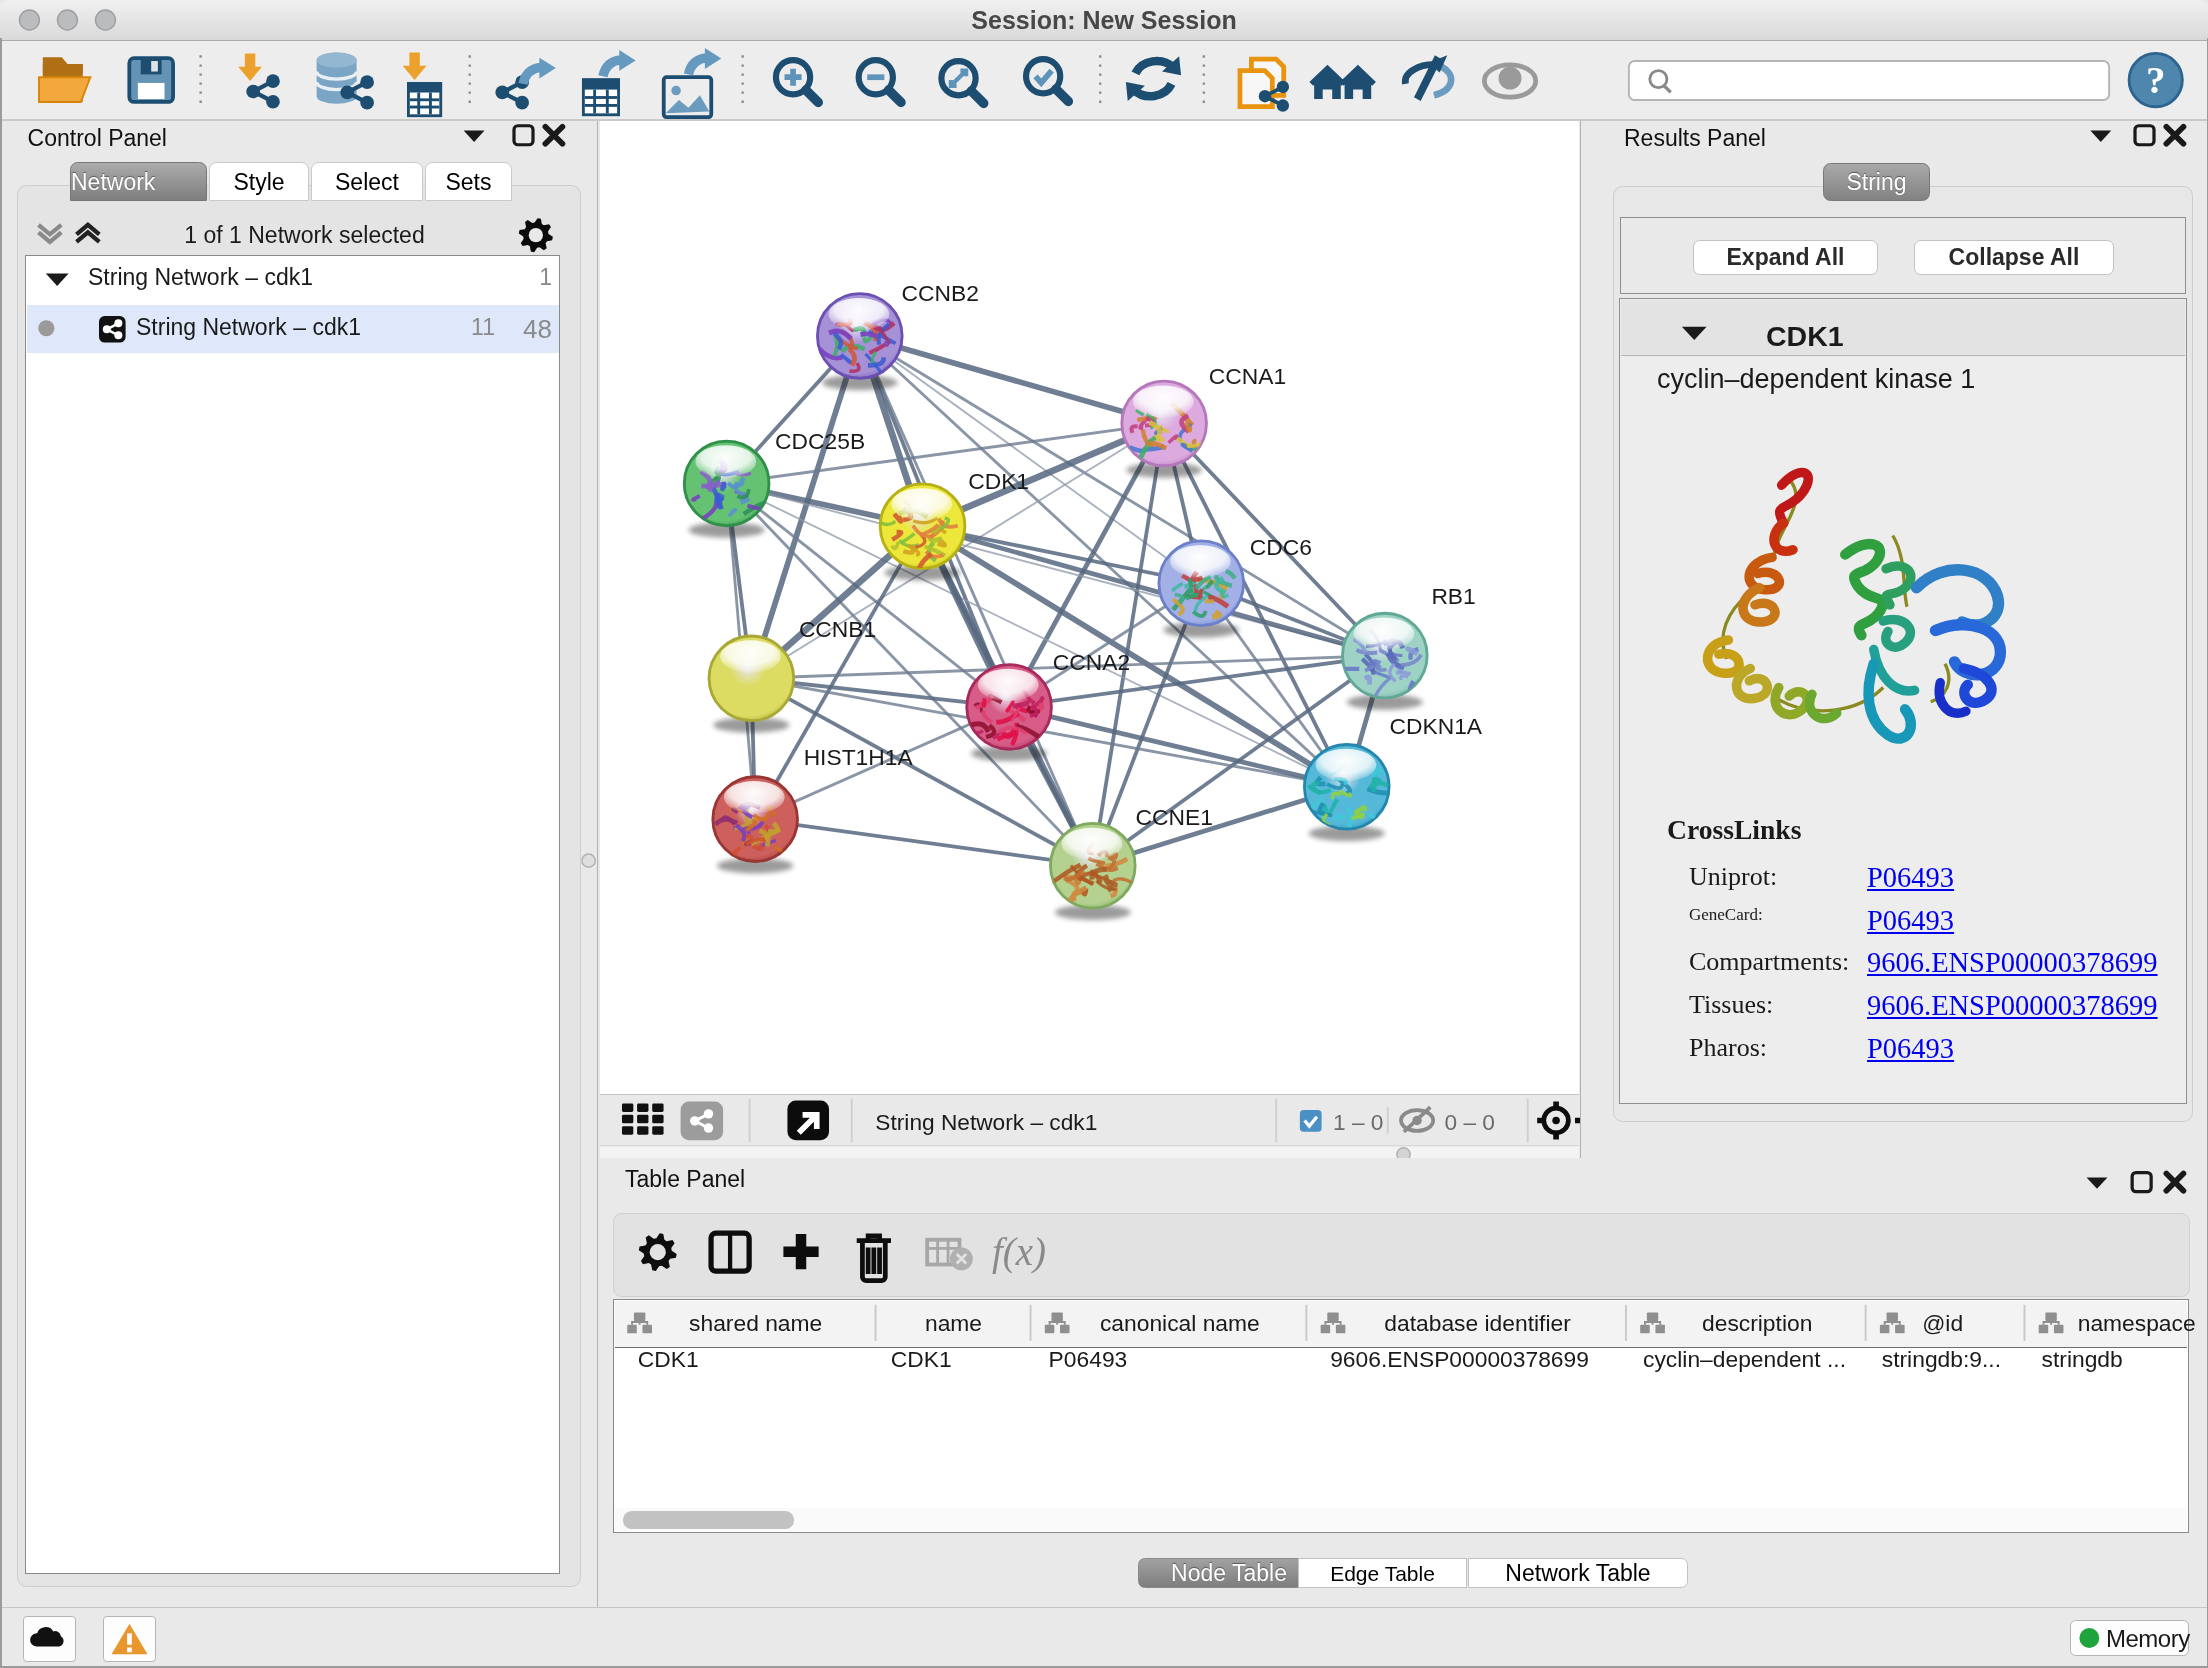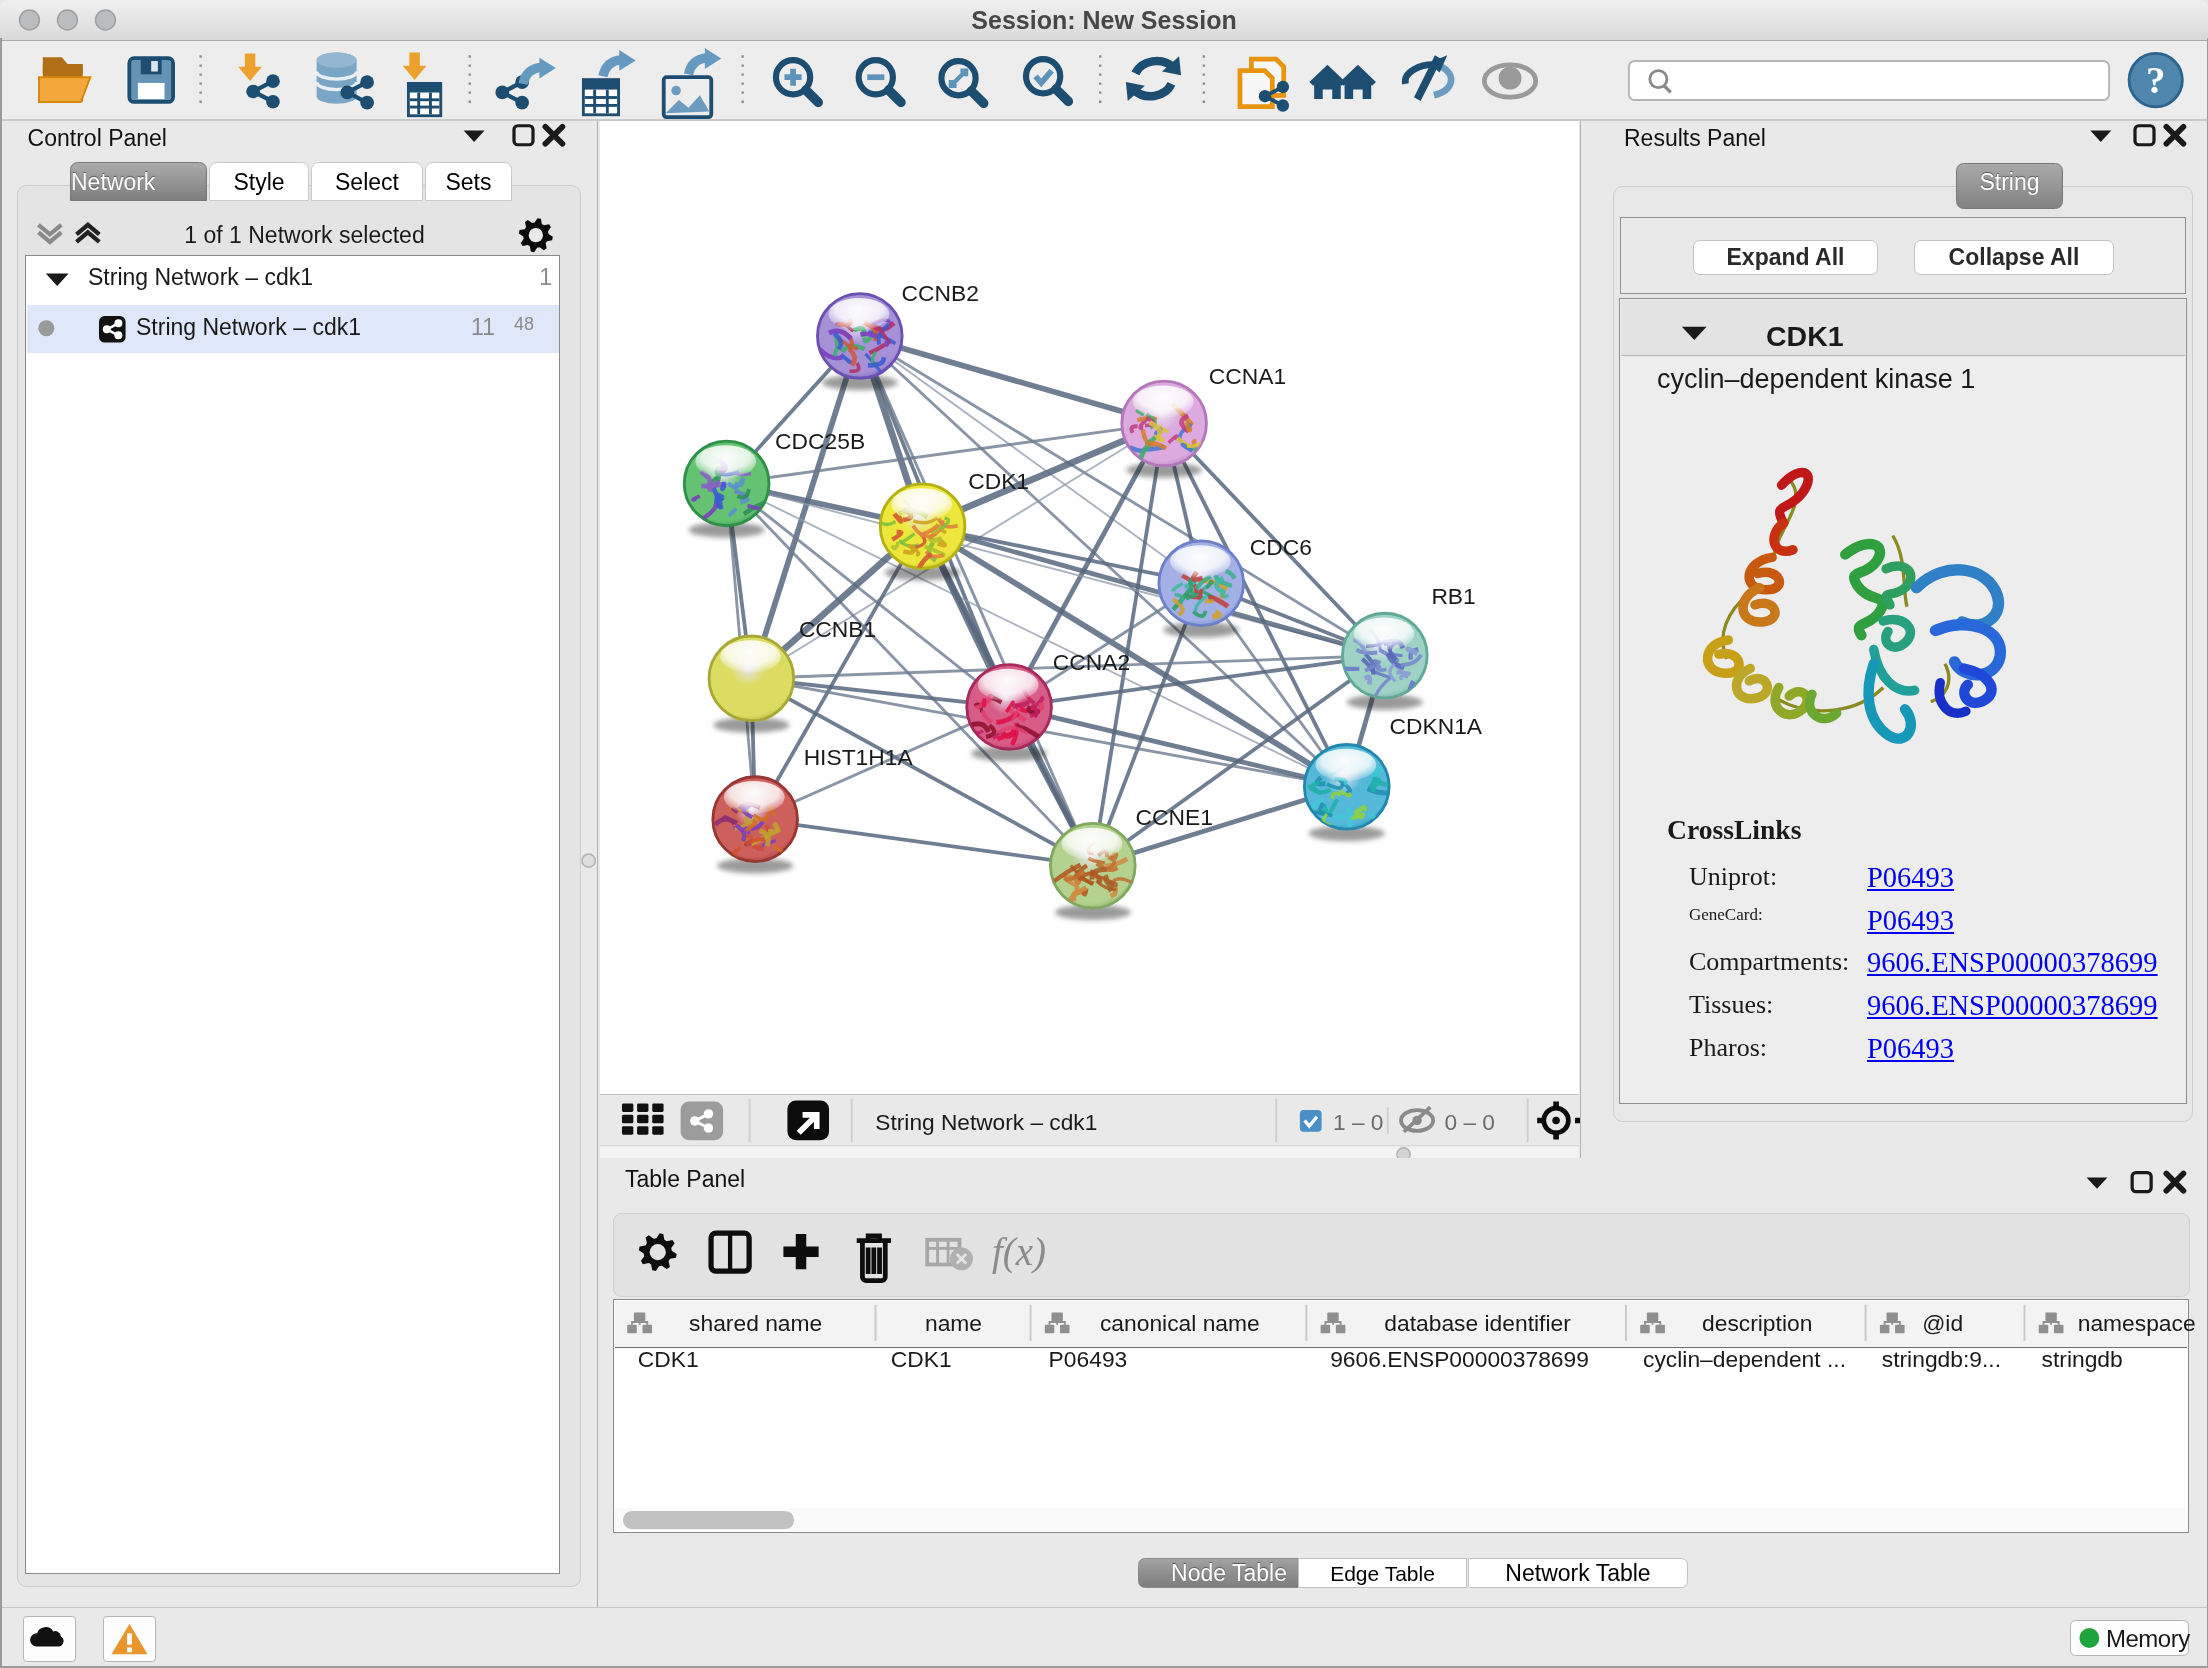--- a/index.html
+++ b/index.html
@@ -220,21 +220,21 @@
       </g>
 <g fill="#fff">
         <circle cx="8.2" cy="14" r="4.2"></circle>
         <circle cx="20.38" cy="7.699999999999999" r="4.2"></circle>
         <circle cx="20.38" cy="20.3" r="4.2"></circle>
       </g>
     </g>
   </svg>
 <div class="txt" style="left:136px;top:314px;font-size:23px">String Network – cdk1</div>
 <div class="txt" style="left:457px;top:314px;width:38px;text-align:right;font-size:23px;color:#8a8a8a">11</div>
-<div class="txt" style="left:514px;top:314px;width:38px;font-size:18px;color:#8a8a8a">48</div>
+<div class="txt" style="left:514px;top:314px;width:38px;text-align:right;font-size:26px;color:#8a8a8a">48</div>
 <div class="abs" style="left:600px;top:121px;width:979px;height:973px;background:#fff"></div>
 <svg width="980" height="973" viewBox="630 127 1030 1023" style="position:absolute;left:599px;top:121px">
     <defs>
       <filter id="blur1" x="-50%" y="-50%" width="200%" height="200%">
         <feGaussianBlur stdDeviation="3"></feGaussianBlur>
       </filter>
       <radialGradient id="gloss" cx="0.5" cy="0.35" r="0.72">
         <stop offset="0%" stop-color="#fff" stop-opacity="0.98"></stop>
         <stop offset="55%" stop-color="#fff" stop-opacity="0.82"></stop>
         <stop offset="85%" stop-color="#fff" stop-opacity="0.25"></stop>
@@ -769,21 +769,21 @@
 <div class="txt" style="left:1624px;top:125px;font-size:23px;color:#111">Results Panel</div>
 <svg width="124" height="38" style="left:2054px;top:121px" viewBox="0 0 130 40">
     <path d="M38.0 10.0h22.0l-11.0 12.0z" fill="#1a1a1a"></path>
 <rect x="85.0" y="5.0" width="20.0" height="20.0" rx="4" fill="none" stroke="#1a1a1a" stroke-width="3.4"></rect>
 <g stroke="#1a1a1a" stroke-width="6.0" stroke-linecap="round">
       <line x1="118.0" y1="6.0" x2="136.0" y2="24.0"></line>
       <line x1="136.0" y1="6.0" x2="118.0" y2="24.0"></line>
     </g>
   </svg>
 <div class="abs" style="left:1613px;top:186px;width:580px;height:936px;background:#e7e7e7;border:1px solid #cdcdcd;border-radius:9.5px"></div>
-<div class="abs" style="z-index:5;left:1956px;top:163px;width:107px;height:46px;background:linear-gradient(#a9a9a9,#828282);border:1px solid #777;border-radius:7.6px;color:#fff;font-size:23px;text-align:center;line-height:37px;text-shadow:0 -1px 1px #555">String</div>
+<div class="abs" style="z-index:5;left:1823px;top:163px;width:107px;height:38px;background:linear-gradient(#a9a9a9,#828282);border:1px solid #777;border-radius:7.6px;color:#fff;font-size:23px;text-align:center;line-height:37px;text-shadow:0 -1px 1px #555">String</div>
 <div class="abs" style="left:1620px;top:217px;width:566px;height:77px;background:#e9e9e9;border:1.9px solid #8f8f8f"></div>
 <div class="abs" style="left:1693px;top:240px;width:185px;height:35px;background:#fff;border:1.4px solid #c2c2c2;border-radius:6.7px;font-size:23px;font-weight:bold;color:#2a2a2a;text-align:center;line-height:33px">Expand All</div>
 <div class="abs" style="left:1914px;top:240px;width:200px;height:35px;background:#fff;border:1.4px solid #c2c2c2;border-radius:6.7px;font-size:23px;font-weight:bold;color:#2a2a2a;text-align:center;line-height:33px">Collapse All</div>
 <div class="abs" style="left:1619px;top:298px;width:568px;height:806px;background:#ededed;border:1.9px solid #8f8f8f"></div>
 <div class="abs" style="left:1621px;top:300px;width:564px;height:56px;background:#e3e3e3;border-bottom:1px solid #b5b5b5"></div>
 <svg width="38" height="28.5" style="left:1680px;top:321px" viewBox="0 0 40 30">
     <path d="M2 6 h26 l-13 14 z" fill="#1a1a1a"></path>
   </svg>
 <div class="txt" style="left:1766px;top:320px;font-size:28.5px;font-weight:bold">CDK1</div>
 <div class="txt" style="left:1657px;top:364px;font-size:27px">cyclin–dependent kinase 1</div>

